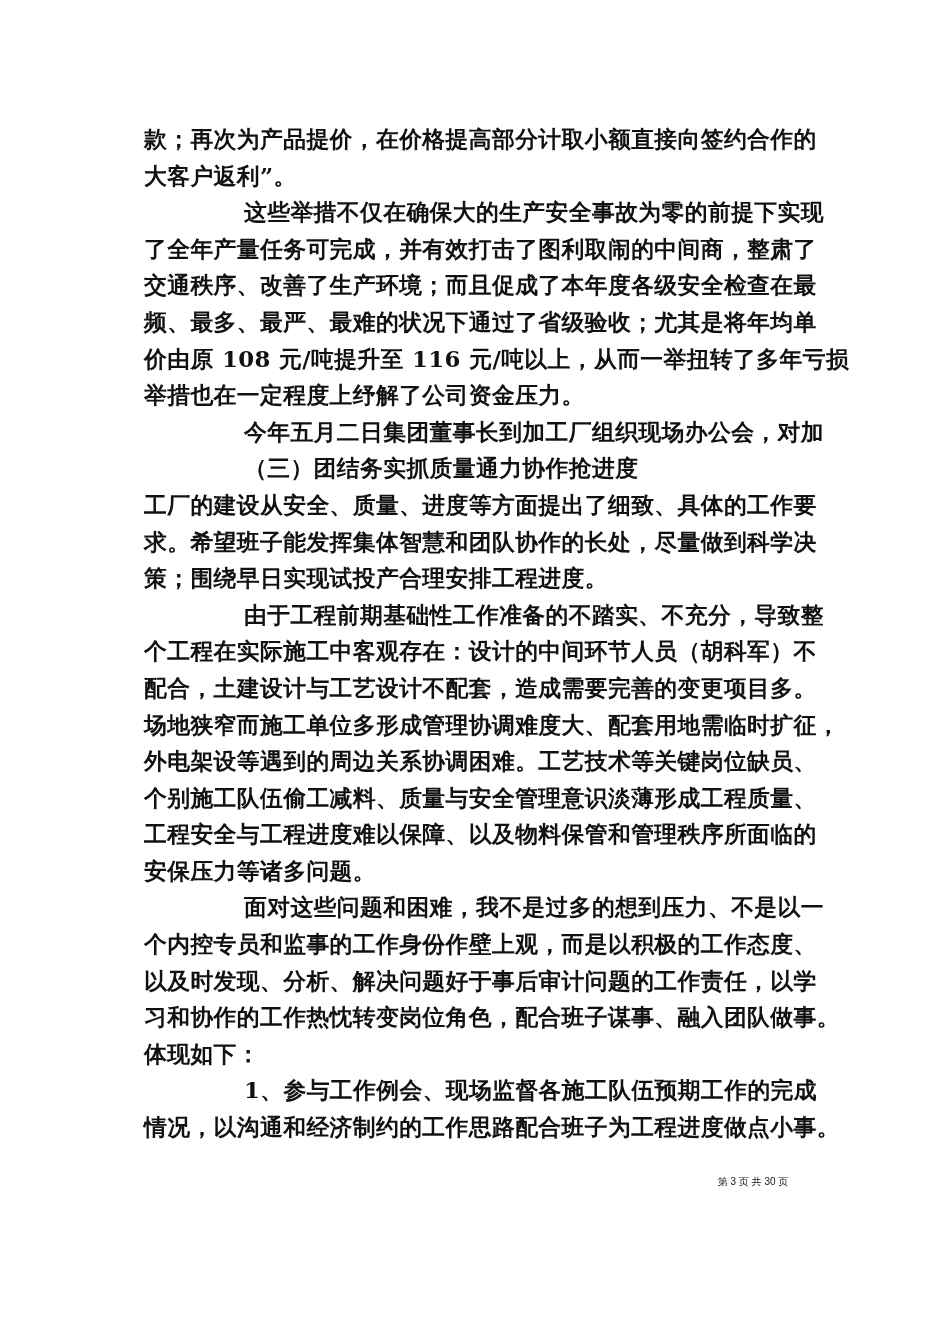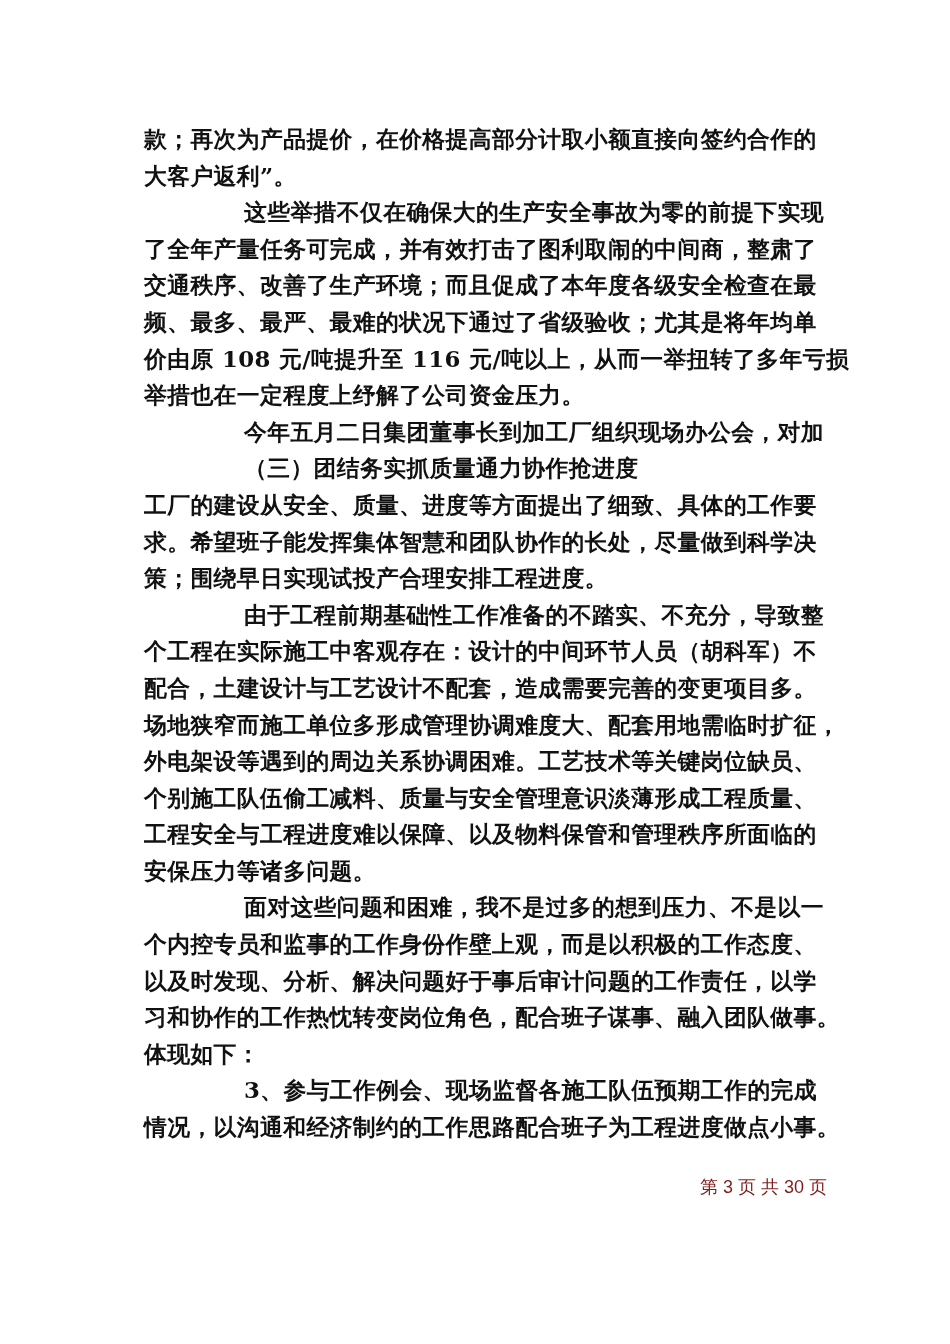--- a/index.html
+++ b/index.html
@@ -39,23 +39,23 @@
     }
     .indent {
       padding-left: 100px;
     }
     .footer {
       position: absolute;
       left: 700px;
       top: 1175px;
       width: 106px;
       text-align: center;
-      font-size: 18px;
+      font-size: 10px;
       font-family: "Liberation Sans", "DejaVu Sans", sans-serif;
-      color: #7f1d1d;
+      color: #0f172a;
       white-space: nowrap;
     }
   </style>
 </head>
 <body>
 
 <div class="page">
   <div class="body-text" id="body-text">
       <div class="line">款；再次为产品提价，在价格提高部分计取小额直接向签约合作的</div>
       <div class="line">大客户返利”。</div>
@@ -76,17 +76,17 @@
       <div class="line">场地狭窄而施工单位多形成管理协调难度大、配套用地需临时扩征，</div>
       <div class="line">外电架设等遇到的周边关系协调困难。工艺技术等关键岗位缺员、</div>
       <div class="line">个别施工队伍偷工减料、质量与安全管理意识淡薄形成工程质量、</div>
       <div class="line">工程安全与工程进度难以保障、以及物料保管和管理秩序所面临的</div>
       <div class="line">安保压力等诸多问题。</div>
       <div class="line indent">面对这些问题和困难，我不是过多的想到压力、不是以一</div>
       <div class="line">个内控专员和监事的工作身份作壁上观，而是以积极的工作态度、</div>
       <div class="line">以及时发现、分析、解决问题好于事后审计问题的工作责任，以学</div>
       <div class="line">习和协作的工作热忱转变岗位角色，配合班子谋事、融入团队做事。</div>
       <div class="line">体现如下：</div>
-      <div class="line indent">3、参与工作例会、现场监督各施工队伍预期工作的完成</div>
+      <div class="line indent">1、参与工作例会、现场监督各施工队伍预期工作的完成</div>
       <div class="line">情况，以沟通和经济制约的工作思路配合班子为工程进度做点小事。</div>
     </div>
   <div class="footer">第 3 页 共 30 页</div>
 </div>
 
 </body></html>

